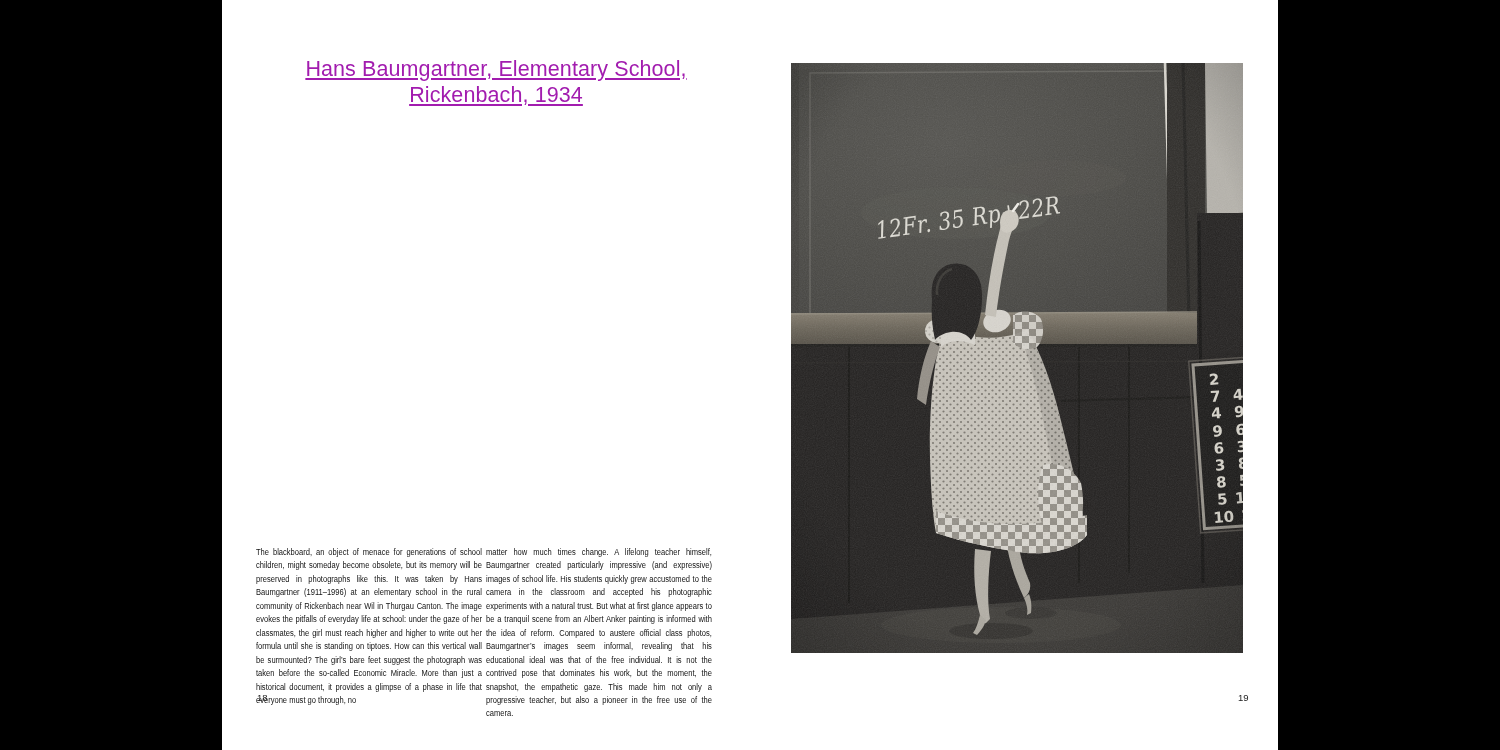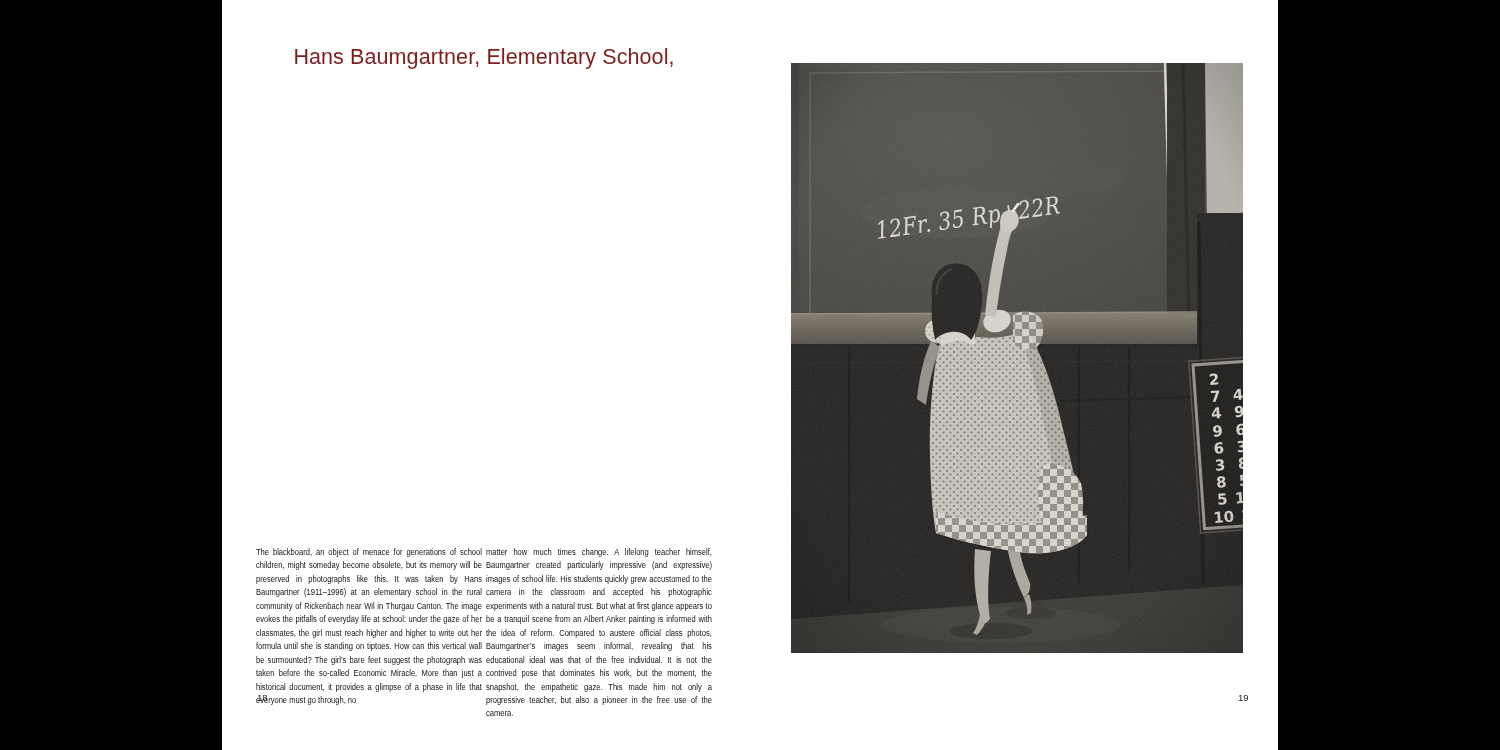--- a/index.html
+++ b/index.html
@@ -7,23 +7,23 @@
     width:1500px;height:750px;overflow:hidden;
     background:#000;
     font-family:"Liberation Sans","DejaVu Sans",sans-serif;
     position:relative;
   }
   .spread{
     position:absolute;left:222px;top:0;width:1056px;height:750px;
     background:#fff;
   }
   .title{
-    position:absolute;left:12px;top:44px;width:500px;margin:0;
+    position:absolute;left:12px;top:44px;width:500px;margin:12px;
     text-align:center;font-size:21.5px;line-height:26px;font-weight:400;
-    color:#7f1d1d;letter-spacing:.1px;
+    color:#a21caf;letter-spacing:.1px;text-decoration:underline;
   }
   .tline{display:block;}
   .col{
     position:absolute;top:545px;width:290px;
     transform:scaleX(0.779);transform-origin:0 0;
     font-size:9.7px;line-height:13.45px;text-align:justify;
     color:#121212;
   }
   .col1{left:34px;}
   .col2{left:264px;}
@@ -37,20 +37,21 @@
   .photo svg{display:block;}
 </style>
 </head>
 <body>
 
 <div class="spread">
 
   <div>
     <h1 class="title">
       <span class="tline">Hans Baumgartner, Elementary School,</span>
+      <span class="tline">Rickenbach, 1934</span>
     </h1>
     <div class="col col1">The blackboard, an object of menace for generations of school children, might someday become obsolete, but its memory will be preserved in photographs like this. It was taken by Hans Baumgartner (1911–1996) at an elementary school in the rural community of Rickenbach near Wil in Thurgau Canton. The image evokes the pitfalls of everyday life at school: under the gaze of her classmates, the girl must reach higher and higher to write out her formula until she is standing on tiptoes. How can this vertical wall be surmounted? The girl’s bare feet suggest the photograph was taken before the so-called Economic Miracle. More than just a historical document, it provides a glimpse of a phase in life that everyone must go through, no</div>
     <div class="col col2">matter how much times change. A lifelong teacher himself, Baumgartner created particularly impressive (and expressive) images of school life. His students quickly grew accustomed to the camera in the classroom and accepted his photographic experiments with a natural trust. But what at first glance appears to be a tranquil scene from an Albert Anker painting is informed with the idea of reform. Compared to austere official class photos, Baumgartner’s images seem informal, revealing that his educational ideal was that of the free individual. It is not the contrived pose that dominates his work, but the moment, the snapshot, the empathetic gaze. This made him not only a progressive teacher, but also a pioneer in the free use of the camera.</div>
     <div class="pagenum pn-left">18</div>
   </div>
 
   <div>
     <div class="photo">
       <svg width="452" height="590" viewBox="0 0 452 590" xmlns="http://www.w3.org/2000/svg">
         <defs>

